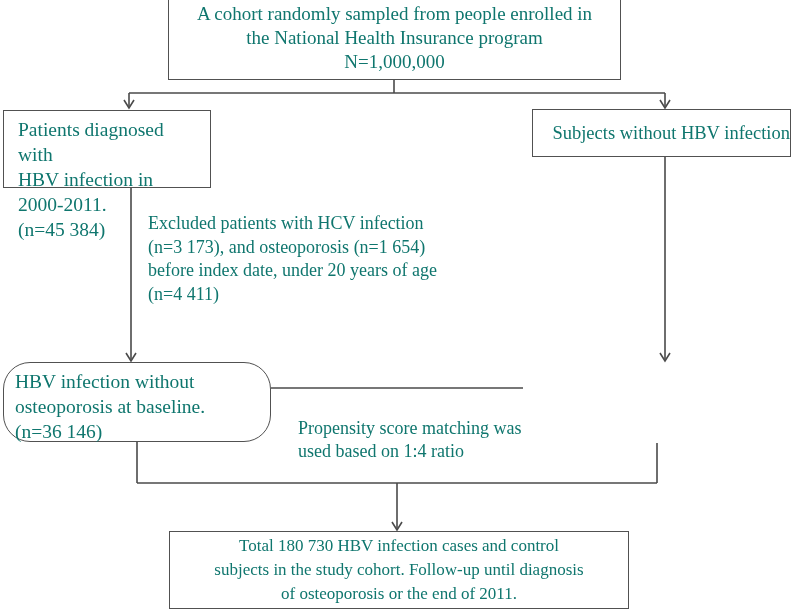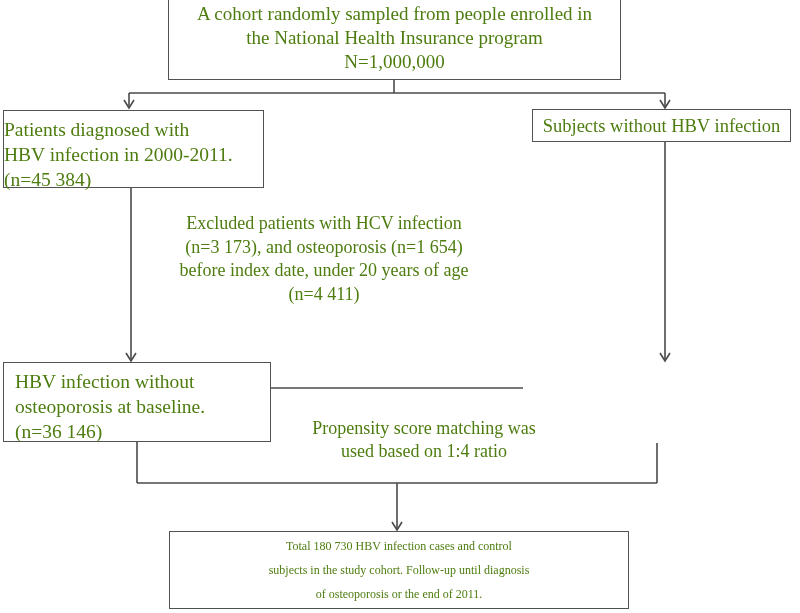--- a/index.html
+++ b/index.html
@@ -7,21 +7,21 @@
     padding: 0;
     background: #ffffff;
   }
   .stage {
     position: relative;
     width: 800px;
     height: 613px;
     background: #ffffff;
     overflow: hidden;
     font-family: "Liberation Serif", "DejaVu Serif", serif;
-    color: #4d7c0f;
+    color: #0f766e;
   }
   .overlay {
     position: absolute;
     left: 0; top: 0;
     width: 800px; height: 613px;
   }
   .overlay line, .overlay polyline {
     stroke: #4a4a4a;
     stroke-width: 1.6;
     fill: none;
@@ -29,48 +29,47 @@
   .box {
     position: absolute;
     box-sizing: border-box;
     border: 1.6px solid #515151;
     background: #ffffff;
   }
   .note {
     position: absolute;
     box-sizing: border-box;
     background: transparent;
-    text-align: center;
   }
   .txt {
     white-space: pre-line;
   }
   .flexcenter {
     display: flex;
     align-items: center;
     justify-content: center;
     text-align: center;
   }
   
   .cohort-box   { left: 168px; top: -4px;  width: 453px; height: 84px;
                   font-size: 19px;  line-height: 24px; }
-  .hbv-box      { left: 3px;   top: 110px; width: 261px; height: 78px;
-                  padding: 6px 0; font-size: 19.5px; line-height: 25px; }
-  .nohbv-box    { left: 532px; top: 109px; width: 259px; height: 33px;
-                  font-size: 18.5px; line-height: 24px; }
+  .hbv-box      { left: 3px;   top: 110px; width: 208px; height: 78px;
+                  padding: 6px 14px; font-size: 19.5px; line-height: 25px; }
+  .nohbv-box    { left: 532px; top: 109px; width: 259px; height: 48px;
+                  font-size: 18.5px; line-height: 24px; justify-content: flex-end; }
   .excl-note    { left: 148px; top: 212px; width: 352px;
                   font-size: 18px;  line-height: 23.5px; }
   .baseline-box { left: 3px;   top: 362px; width: 268px; height: 80px;
-                  padding: 6px 11px; font-size: 19.5px; line-height: 25px; }
+                  padding: 6px 11px; font-size: 19.5px; line-height: 25px; border-radius: 27px; }
   .match-note   { left: 298px; top: 397px; width: 252px;
                   font-size: 18px;  line-height: 23px; margin-top: 20px; }
   .control-box  { left: 523px; top: 362px; width: 273px; height: 81px;
                   font-size: 17.5px; line-height: 24px; }
   .total-box    { left: 169px; top: 531px; width: 460px; height: 78px;
-                  font-size: 12px; line-height: 24px; }
+                  font-size: 17px; line-height: 24px; }
 </style>
 </head>
 <body>
 
 <div class="stage">
 
   <svg class="overlay" viewBox="0 0 800 613">
 
     <line x1="394" y1="80" x2="394" y2="93"></line>
 

